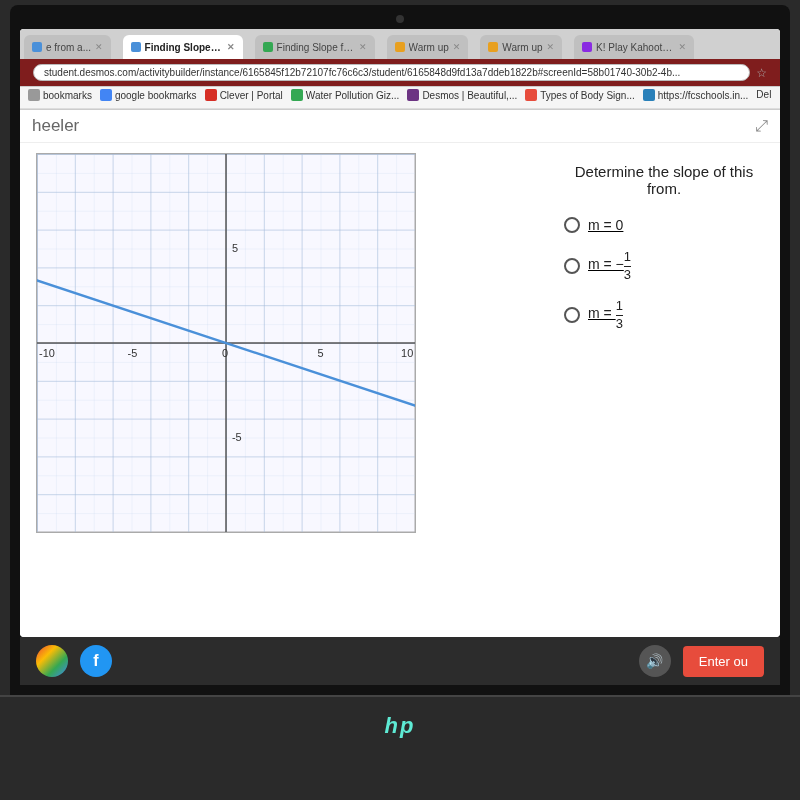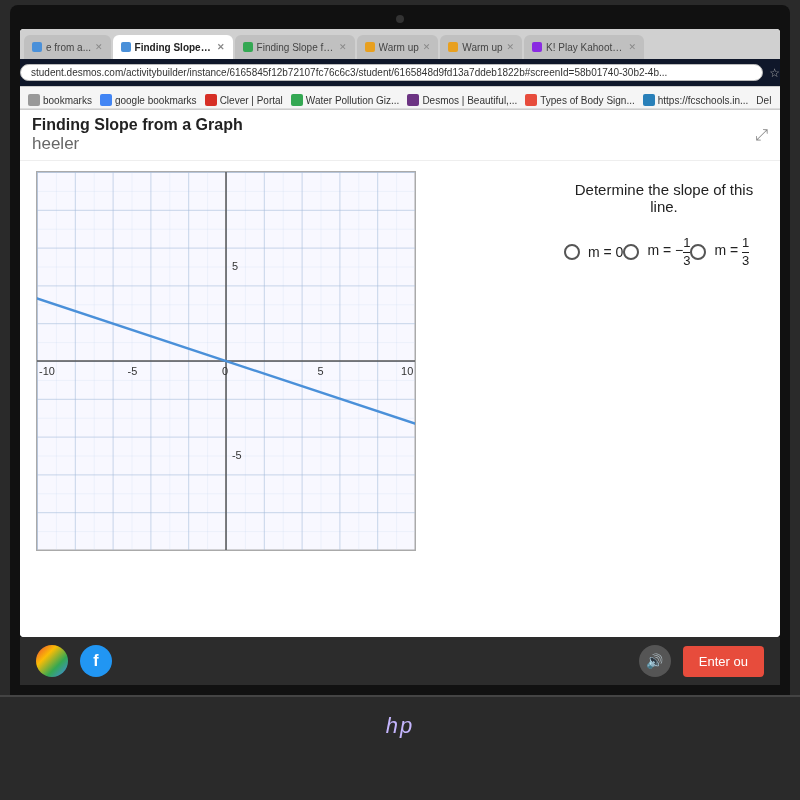--- a/index.html
+++ b/index.html
@@ -74,21 +74,21 @@
       align-items: center;
       padding: 4px 8px;
       font-size: 10px;
       border-radius: 6px 6px 0 0;
       white-space: nowrap;
       overflow: hidden;
       max-width: 120px;
       height: 24px;
       background: #c0c0c0;
       color: #444;
-      margin-right: 2px;
+      margin-right: 12px;
       cursor: pointer;
     }
 
     .tab.active {
       background: #fff;
       color: #222;
       font-weight: bold;
     }
 
     .tab-close {
@@ -103,22 +103,22 @@
       background: #4a90d9;
       border-radius: 2px;
       margin-right: 4px;
       flex-shrink: 0;
     }
 
     
     .address-bar {
       display: flex;
       align-items: center;
-      padding: 4px 0;
-      background: #0f172a;
+      padding: 4px 13px;
+      background: #7f1d1d;
       border-bottom: 1px solid #ccc;
       height: 28px;
     }
 
     .address-url {
       flex: 1;
       background: #fff;
       border: 1px solid #bbb;
       border-radius: 12px;
       padding: 2px 10px;
@@ -131,21 +131,21 @@
 
     .star-icon {
       margin-left: 6px;
       color: #aaa;
       font-size: 12px;
     }
 
     
     .bookmarks-bar {
       display: flex;
-      align-items: flex-end;
+      align-items: flex-start;
       padding: 2px 8px;
       background: #f5f5f5;
       border-bottom: 1px solid #ddd;
       gap: 8px;
       font-size: 10px;
       color: #333;
       height: 22px;
       overflow: hidden;
     }
 
@@ -244,21 +244,23 @@
     .question-title {
       font-size: 15px;
       font-weight: normal;
       color: #222;
       margin-bottom: 20px;
       text-align: center;
     }
 
     .radio-options {
       display: flex;
-      flex-direction: row;
+      flex-direction: column;
+      gap: 16px;
+      text-decoration: underline;
     }
 
     .radio-option {
       display: flex;
       align-items: center;
       gap: 8px;
       cursor: pointer;
     }
 
     .radio-circle {
@@ -362,24 +364,24 @@
       width: 800px;
       height: 60px;
       background: #2a2a2a;
       border-top: 2px solid #444;
       display: flex;
       align-items: center;
       justify-content: center;
     }
 
     .hp-logo {
-      color: #c4b5fd;
+      color: #5eead4;
       font-size: 22px;
       font-style: italic;
-      font-weight: normal;
+      font-weight: bold;
       letter-spacing: 2px;
     }
 
     .tab-label {
       overflow: hidden;
       text-overflow: ellipsis;
       flex: 1;
     }
   </style>
 </head>
@@ -471,21 +473,20 @@
             <span>Del</span>
           </div>
         </div>
 
       </div>
 
       <div class="page-content">
 
         <div class="page-header">
           <div class="page-title-section">
-            <span class="page-title">Finding Slope from a Graph</span>
             <span class="page-subtitle">heeler</span>
           </div>
           <span class="expand-icon">⤢</span>
         </div>
 
         <div class="main-area">
 
           <div class="graph-section">
             <div class="graph-container">
               <svg class="graph-svg" viewBox="0 0 380 380" xmlns="http://www.w3.org/2000/svg">
@@ -516,21 +517,21 @@
                 <text x="196" y="99" font-size="11" fill="#333">5</text>
                 <text x="196" y="289" font-size="11" fill="#333">-5</text>
 
                 <line x1="0" y1="127" x2="380" y2="253" stroke="#4a90d9" stroke-width="2.5" stroke-linecap="round"></line>
 
               </svg>
             </div>
           </div>
 
           <div class="question-section">
-            <p class="question-title">Determine the slope of this line.</p>
+            <p class="question-title">Determine the slope of this from.</p>
 
             <div class="radio-options">
 
               <div class="radio-option">
                 <div class="radio-circle"></div>
                 <span class="radio-label">m = 0</span>
               </div>
 
 
               <div class="radio-option">

